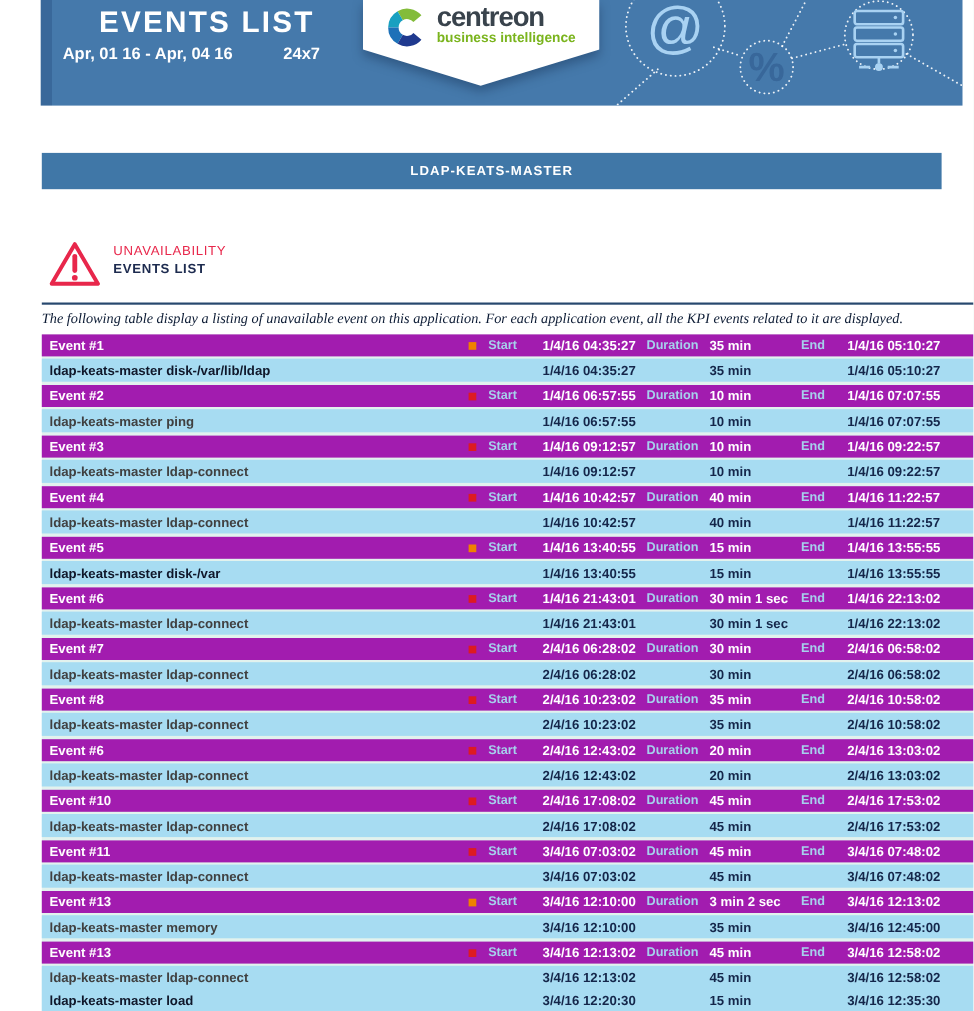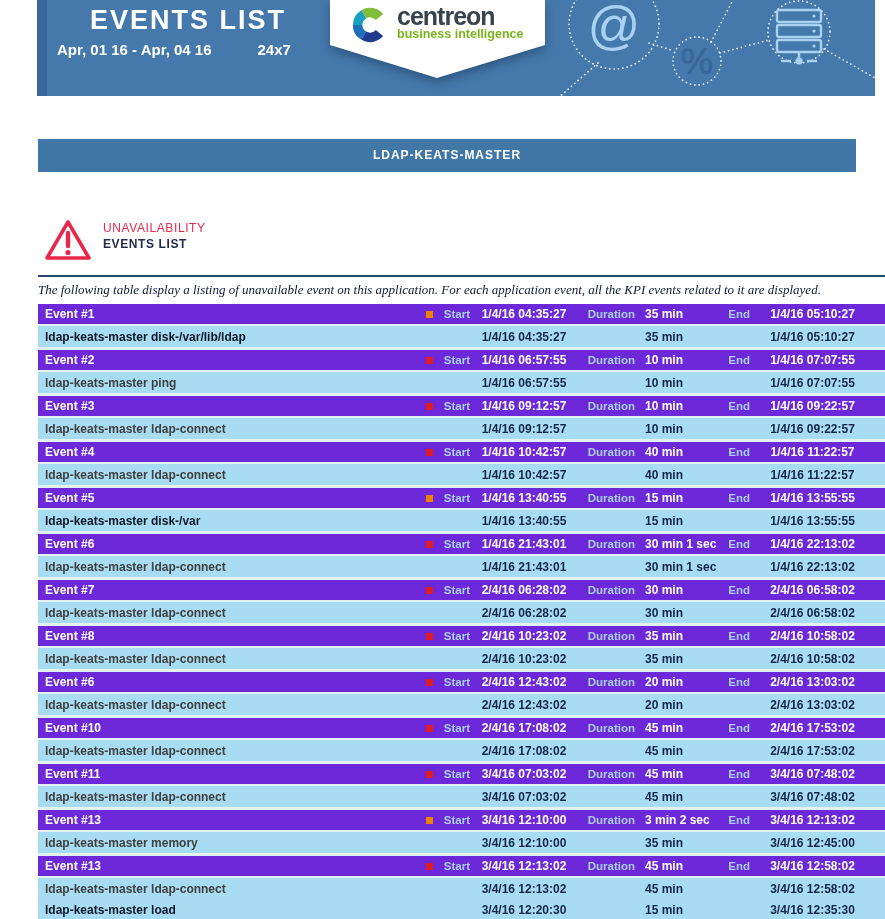--- a/index.html
+++ b/index.html
@@ -44,27 +44,27 @@
     font-family:"Liberation Serif","DejaVu Serif",serif;font-style:italic;
     font-size:13px;color:#0b1a33;}
 
   
   .events-table{margin:6px 0 0 38px;width:847px;background:#e2f2ee;padding-bottom:3px;}
   .row{display:grid;grid-template-columns:1fr 14px 34px 108px 62px 88px 26px 131px;
     align-items:center;padding-left:7px;}
   .row .name{font-size:12px;font-weight:bold;white-space:nowrap;overflow:hidden;}
   .row .val{font-size:12px;font-weight:bold;white-space:nowrap;}
   .row .lbl{font-size:11.5px;font-weight:bold;color:#a6d0ec;text-align:right;}
-  .sval{text-align:center;}
+  .sval{text-align:right;}
   .dval{text-align:left;padding-left:5px;}
   .eval{text-align:center;padding-right:14px;}
   .dlabel{padding-right:5px;}
   .elabel{padding-right:4px;}
 
-  .head{background:#6d28d9;height:20px;margin-bottom:2px;color:#fff;}
+  .head{background:#a21caf;height:20px;margin-bottom:2px;color:#fff;}
   .head .name,.head .val{color:#fff;}
   .sq{display:block;width:7px;height:7px;margin:0 auto;}
   .head.critical .sq{background:#dd1b21;}
   .head.warning .sq{background:#ef8200;}
 
   .kpi-block{background:#a7dcf2;margin-bottom:3px;}
   .kpi-row{height:21px;}
   .kpi-row .val{color:#14264a;}
   .kpi-row.critical .name{color:#404040;}
   .kpi-row.warning .name{color:#0f172a;}

